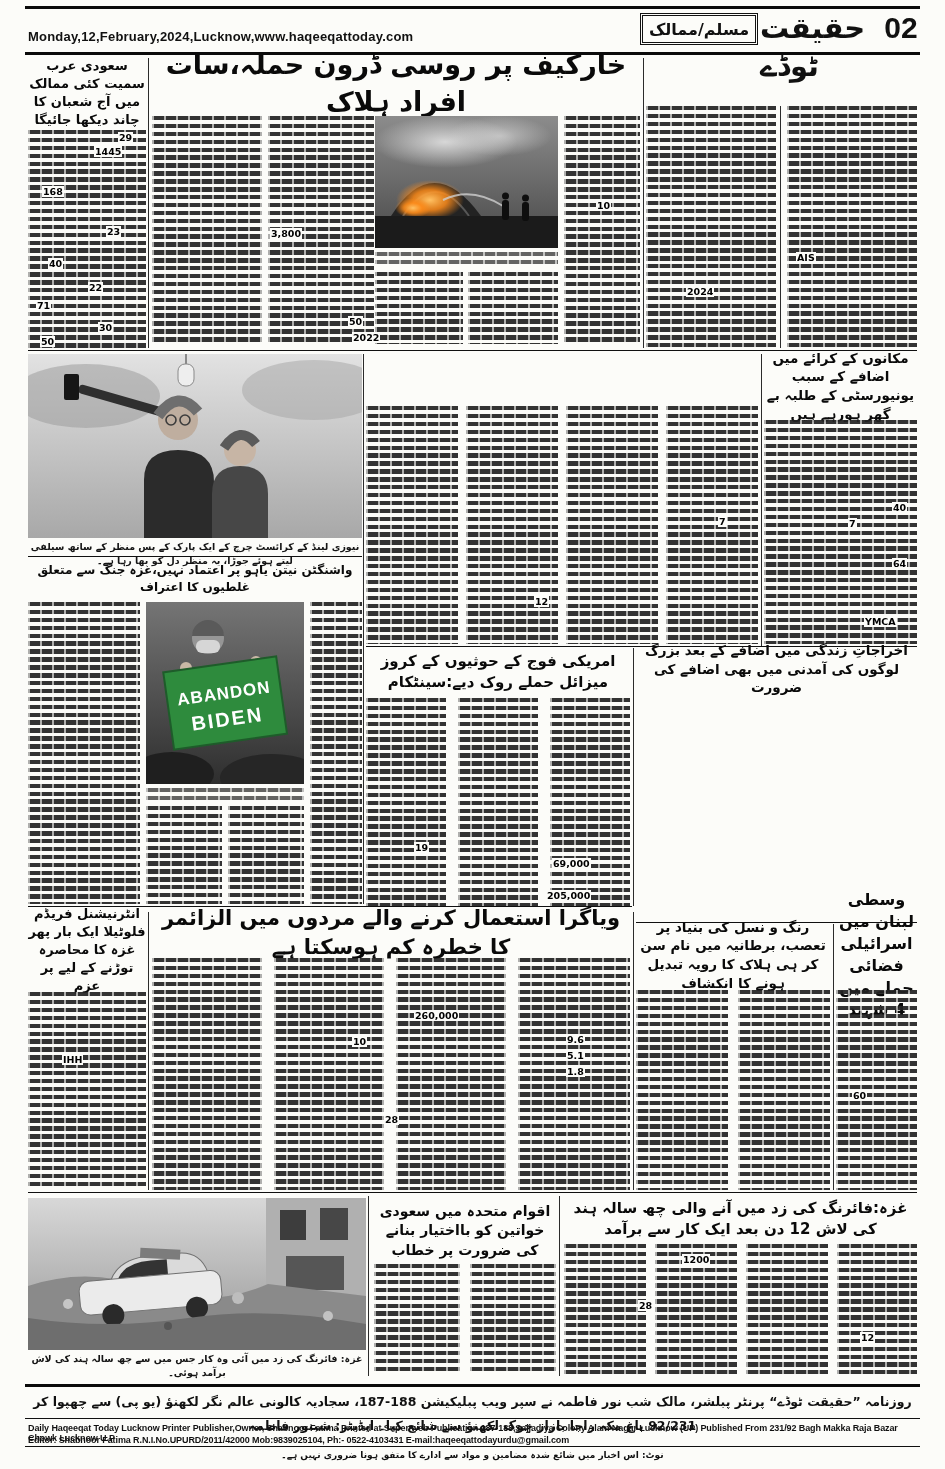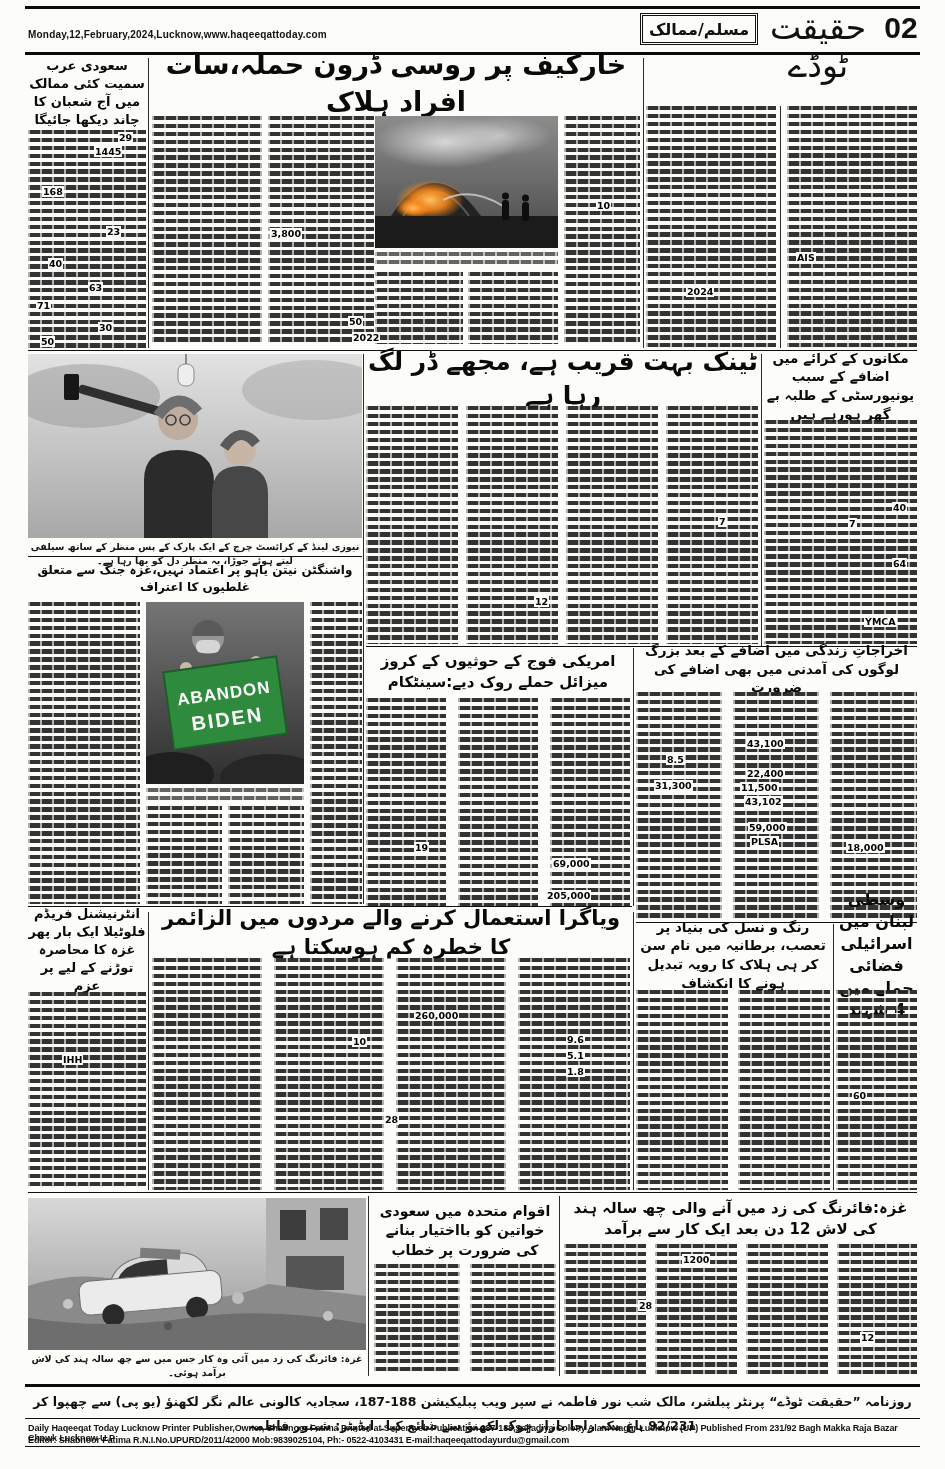--- a/index.html
+++ b/index.html
@@ -28,35 +28,35 @@
   .photo svg { display:block; width:100%; height:100%; }
   .secbox { position:absolute; border:3px double #111; display:flex; align-items:center;
             justify-content:center; font-weight:bold; direction:rtl; }
 </style>
 </head>
 <body>
 
 <div class="page">
 
   <div class="hr2" style="left:25px;top:6px;width:895px;"></div>
-  <div class="abs en" style="left:28px;top:29px;width:420px;font-weight:bold;font-size:10px;letter-spacing:.2px;">Monday,12,February,2024,Lucknow,www.haqeeqattoday.com</div>
+  <div class="abs en" style="left:28px;top:29px;width:420px;font-weight:bold;font-size:13px;letter-spacing:.2px;">Monday,12,February,2024,Lucknow,www.haqeeqattoday.com</div>
   <div class="secbox" style="left:640px;top:13px;width:118px;height:32px;font-size:16px;">مسلم/ممالک</div>
-  <div class="abs" style="left:760px;top:9px;width:116px;height:38px;line-height:38px;font-weight:normal;font-size:33px;direction:rtl;text-align:center;">حقیقت ٹوڈے</div>
+  <div class="abs" style="left:760px;top:9px;width:116px;height:38px;line-height:38px;font-weight:bold;font-size:29px;direction:rtl;text-align:left;">حقیقت ٹوڈے</div>
   <div class="abs en" style="left:880px;top:9px;width:42px;font-weight:bold;font-size:30px;line-height:38px;text-align:center;">02</div>
   <div class="hr2" style="left:25px;top:52px;width:895px;"></div>
 
   <div class="hl" style="left:28px;top:60px;width:118px;height:66px;font-size:13px;">سعودی عرب سمیت کئی ممالک میں آج شعبان کا چاند دیکھا جائیگا</div>
   <div class="abs" style="left:28px;top:130px;width:118px;height:218px;">
     <div class="sim" style="left:0;top:0;width:118px;height:218px;"></div>
     <span class="fig" style="left:66px;top:16px;">1445</span>
     <span class="fig" style="left:14px;top:56px;">168</span>
     <span class="fig" style="left:78px;top:96px;">23</span>
     <span class="fig" style="left:90px;top:2px;">29</span>
     <span class="fig" style="left:20px;top:128px;">40</span>
-    <span class="fig" style="left:60px;top:152px;">63</span>
+    <span class="fig" style="left:60px;top:152px;">22</span>
     <span class="fig" style="left:8px;top:170px;">71</span>
     <span class="fig" style="left:70px;top:192px;">30</span>
     <span class="fig" style="left:12px;top:206px;">50</span>
   </div>
   <div class="vr" style="left:148px;top:58px;height:290px;"></div>
 
   <div class="hl" style="left:152px;top:58px;width:488px;height:50px;font-size:27px;">خارکیف پر روسی ڈرون حملہ،سات افراد ہلاک</div>
   <div class="abs" style="left:152px;top:112px;width:488px;height:236px;">
     <div class="sim" style="left:0;top:4px;width:110px;height:228px;"></div>
     <div class="sim" style="left:116px;top:4px;width:106px;height:228px;"></div>
@@ -135,21 +135,20 @@
       <path d="M116,184 v-58 q0,-30 34,-30 q36,0 36,32 v56 z" fill="#2b2b2b"></path>
       <circle cx="212" cy="96" r="16" fill="#c7b5a5"></circle>
       <path d="M196,94 q16,-24 32,-4" stroke="#5a5a5a" stroke-width="10" fill="none"></path>
       <path d="M184,184 v-44 q0,-28 28,-28 q28,0 28,28 v44 z" fill="#474747"></path>
     </svg>
   </div>
   <div class="cap" style="left:28px;top:540px;width:334px;height:15px;">نیوزی لینڈ کے کرائسٹ چرچ کے ایک پارک کے پس منظر کے ساتھ سیلفی لیتے ہوئے جوڑا، یہ منظر دل کو بھا رہا ہے۔</div>
   <div class="hr" style="left:28px;top:556px;width:334px;"></div>
   <div class="vr" style="left:363px;top:354px;height:550px;"></div>
 
-  <div class="hl" style="left:368px;top:358px;width:390px;height:42px;font-size:25px;">ٹینک بہت قریب ہے، مجھے ڈر لگ رہا ہے</div>
   <div class="abs" style="left:366px;top:406px;width:392px;height:238px;">
     <div class="sim" style="left:0;top:0;width:92px;height:238px;"></div>
     <div class="sim" style="left:100px;top:0;width:92px;height:238px;"></div>
     <div class="sim" style="left:200px;top:0;width:92px;height:238px;"></div>
     <div class="sim" style="left:300px;top:0;width:92px;height:238px;"></div>
     <span class="fig" style="left:352px;top:110px;">7</span>
     <span class="fig" style="left:168px;top:190px;">12</span>
   </div>
   <div class="vr" style="left:761px;top:354px;height:292px;"></div>
 
@@ -201,34 +200,20 @@
     <div class="sim" style="left:0;top:0;width:80px;height:208px;"></div>
     <div class="sim" style="left:92px;top:0;width:80px;height:208px;"></div>
     <div class="sim" style="left:184px;top:0;width:80px;height:208px;"></div>
     <span class="fig" style="left:48px;top:144px;">19</span>
     <span class="fig" style="left:186px;top:160px;">69,000</span>
     <span class="fig" style="left:180px;top:192px;">205,000</span>
   </div>
   <div class="vr" style="left:633px;top:648px;height:258px;"></div>
 
   <div class="hl" style="left:636px;top:650px;width:281px;height:38px;font-size:13.5px;">اخراجاتِ زندگی میں اضافے کے بعد بزرگ لوگوں کی آمدنی میں بھی اضافے کی ضرورت</div>
-  <div class="abs" style="left:636px;top:692px;width:281px;height:226px;">
-    <div class="sim" style="left:0;top:0;width:86px;height:226px;"></div>
-    <div class="sim" style="left:97px;top:0;width:86px;height:226px;"></div>
-    <div class="sim" style="left:194px;top:0;width:87px;height:226px;"></div>
-    <span class="fig" style="left:110px;top:46px;">43,100</span>
-    <span class="fig" style="left:30px;top:62px;">8.5</span>
-    <span class="fig" style="left:110px;top:76px;">22,400</span>
-    <span class="fig" style="left:104px;top:90px;">11,500</span>
-    <span class="fig" style="left:108px;top:104px;">43,102</span>
-    <span class="fig" style="left:18px;top:88px;">31,300</span>
-    <span class="fig" style="left:112px;top:130px;">59,000</span>
-    <span class="fig" style="left:114px;top:144px;">PLSA</span>
-    <span class="fig" style="left:210px;top:150px;">18,000</span>
-  </div>
 
   <div class="hr" style="left:28px;top:906px;width:604px;"></div>
   <div class="hr" style="left:636px;top:922px;width:281px;"></div>
 
   <div class="hl" style="left:28px;top:912px;width:118px;height:76px;font-size:13px;">انٹرنیشنل فریڈم فلوٹیلا ایک بار پھر غزہ کا محاصرہ توڑنے کے لیے پر عزم</div>
   <div class="abs" style="left:28px;top:992px;width:118px;height:198px;">
     <div class="sim" style="left:0;top:0;width:118px;height:198px;"></div>
     <span class="fig" style="left:34px;top:62px;">IHH</span>
   </div>
   <div class="vr" style="left:148px;top:912px;height:278px;"></div>
@@ -312,14 +297,15 @@
     <span class="fig" style="left:74px;top:56px;">28</span>
     <span class="fig" style="left:296px;top:88px;">12</span>
   </div>
 
   <div class="hr2" style="left:25px;top:1384px;width:895px;"></div>
   <div class="abs" style="left:28px;top:1390px;width:889px;height:24px;line-height:24px;font-weight:bold;font-size:12.5px;direction:rtl;text-align:center;">روزنامہ ”حقیقت ٹوڈے“ پرنٹر پبلشر، مالک شب نور فاطمہ نے سپر ویب پبلیکیشن 188-187، سجادیہ کالونی عالم نگر لکھنؤ (یو پی) سے چھپوا کر 92/231 باغ مکہ راجا بازار چوک لکھنؤ سے شائع کیا۔ ایڈیٹر: شبنور فاطمہ</div>
   <div class="hr" style="left:25px;top:1418px;width:895px;"></div>
   <div class="abs en" style="left:28px;top:1423px;width:889px;font-weight:bold;font-size:9px;letter-spacing:-0.1px;">Daily Haqeeqat Today Lucknow Printer Publisher,Owner, Shabnoor Fatima Printed at Super web Publication 187-188,Sajjadiya Colony Alam Nagar Lucknow (UP) Published From 231/92 Bagh Makka Raja Bazar Chowk Lucknow U.P</div>
   <div class="abs en" style="left:28px;top:1435px;width:889px;font-weight:bold;font-size:9px;letter-spacing:-0.1px;">Editor: Shabnoor Fatima     R.N.I.No.UPURD/2011/42000 Mob:9839025104, Ph:- 0522-4103431 E-mail:haqeeqattodayurdu@gmail.com</div>
   <div class="hr" style="left:25px;top:1446px;width:895px;"></div>
+  <div class="abs" style="left:28px;top:1450px;width:889px;font-weight:bold;font-size:9px;direction:rtl;text-align:center;">نوٹ: اس اخبار میں شائع شدہ مضامین و مواد سے ادارے کا متفق ہونا ضروری نہیں ہے۔</div>
 
 </div>
 
 </body></html>

